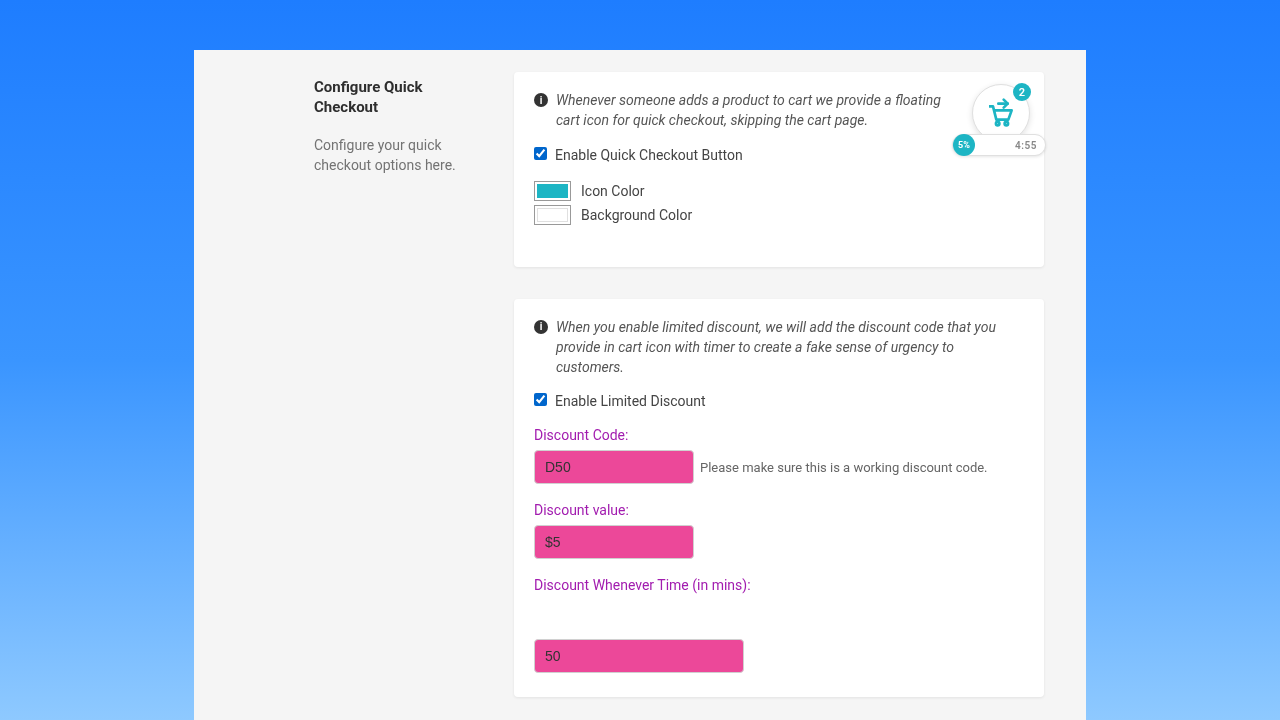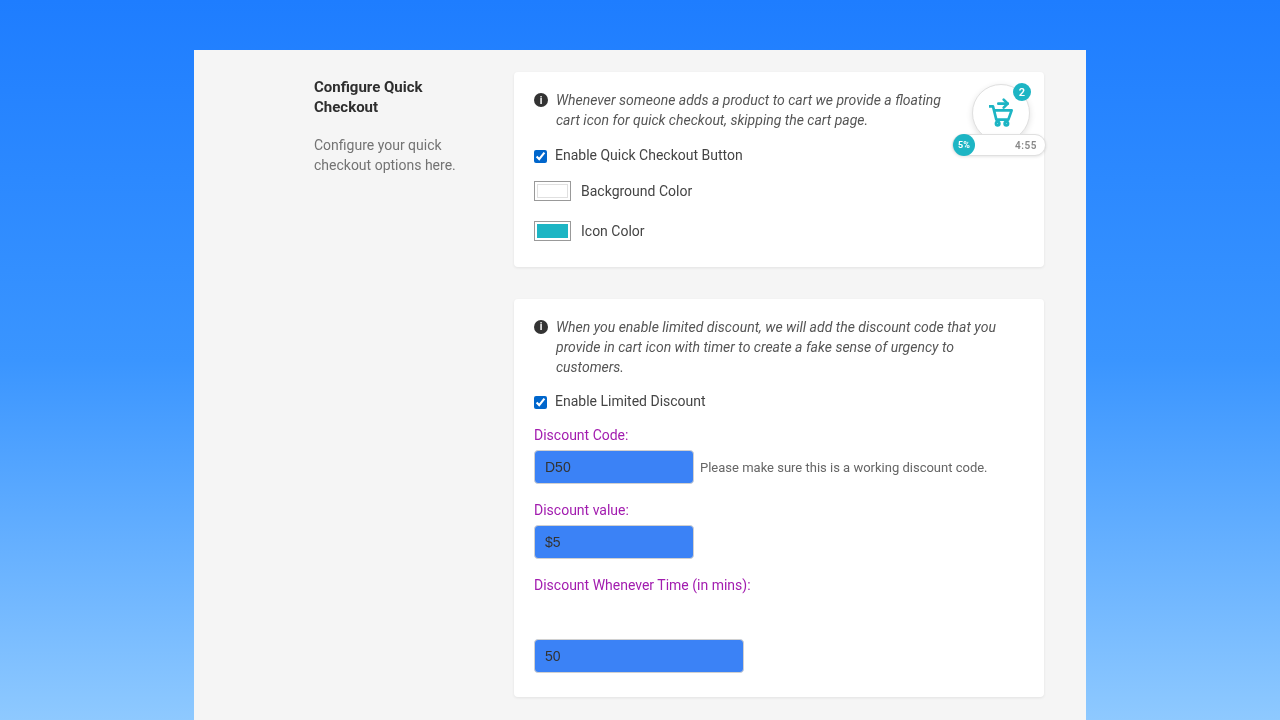--- a/index.html
+++ b/index.html
@@ -75,21 +75,21 @@
     flex-shrink: 0;
   }
   .info-text {
     font-style: italic;
     font-size: 14px;
     color: #555;
     line-height: 1.45;
   }
   .checkbox-row {
     display: flex;
-    align-items: flex-end;
+    align-items: flex-start;
     margin-bottom: 18px;
     font-size: 14px;
     color: #444;
   }
   .checkbox-row input[type="checkbox"] {
     width: 13px;
     height: 13px;
     margin-right: 8px;
     accent-color: #0066cc;
   }
@@ -119,21 +119,21 @@
     margin-bottom: 7px;
     display: block;
   }
   .text-input {
     height: 34px;
     border: 1px solid #d0d0d0;
     border-radius: 4px;
     padding: 0 10px;
     font-size: 14px;
     color: #333;
-    background: #3b82f6;
+    background: #ec4899;
   }
   .field-row { display: flex; align-items: center; }
   .hint {
     font-size: 13px;
     color: #666;
     margin-left: 6px;
   }
   
   .cart-widget {
     position: absolute;
@@ -216,32 +216,32 @@
         <div class="info-row">
           <div class="info-icon">i</div>
           <div class="info-text">Whenever someone adds a product to cart we provide a floating cart icon for quick checkout, skipping the cart page.</div>
         </div>
 
         <label class="checkbox-row">
           <input type="checkbox" checked="" style="">
           <span>Enable Quick Checkout Button</span>
         </label>
 
+        <div class="color-row" style="margin-bottom:4px">
+          <div class="color-swatch-wrap">
+            <div class="color-swatch" style="background:#1db5c4"></div>
+          </div>
+          <span>Icon Color</span>
+        </div>
+
         <div class="color-row">
           <div class="color-swatch-wrap">
             <div class="color-swatch" style="background:#ffffff;border:1px solid #e0e0e0"></div>
           </div>
           <span>Background Color</span>
-        </div>
-
-        <div class="color-row" style="margin-bottom:4px">
-          <div class="color-swatch-wrap">
-            <div class="color-swatch" style="background:#1db5c4"></div>
-          </div>
-          <span>Icon Color</span>
         </div>
 
         <div class="cart-widget">
           <div class="cart-circle">
             <svg class="cart-svg" viewBox="0 0 24 24" fill="none" stroke="#1db5c4" stroke-width="2">
               <path d="M14 2l3 3-3 3" stroke-linecap="round" stroke-linejoin="round"></path>
               <path d="M10 5h7" stroke-linecap="round"></path>
               <path d="M3 7h3l2.5 10h9L20 10H7" stroke-linejoin="round"></path>
               <circle cx="9.5" cy="20" r="1.3"></circle>
               <circle cx="16" cy="20" r="1.3"></circle>

